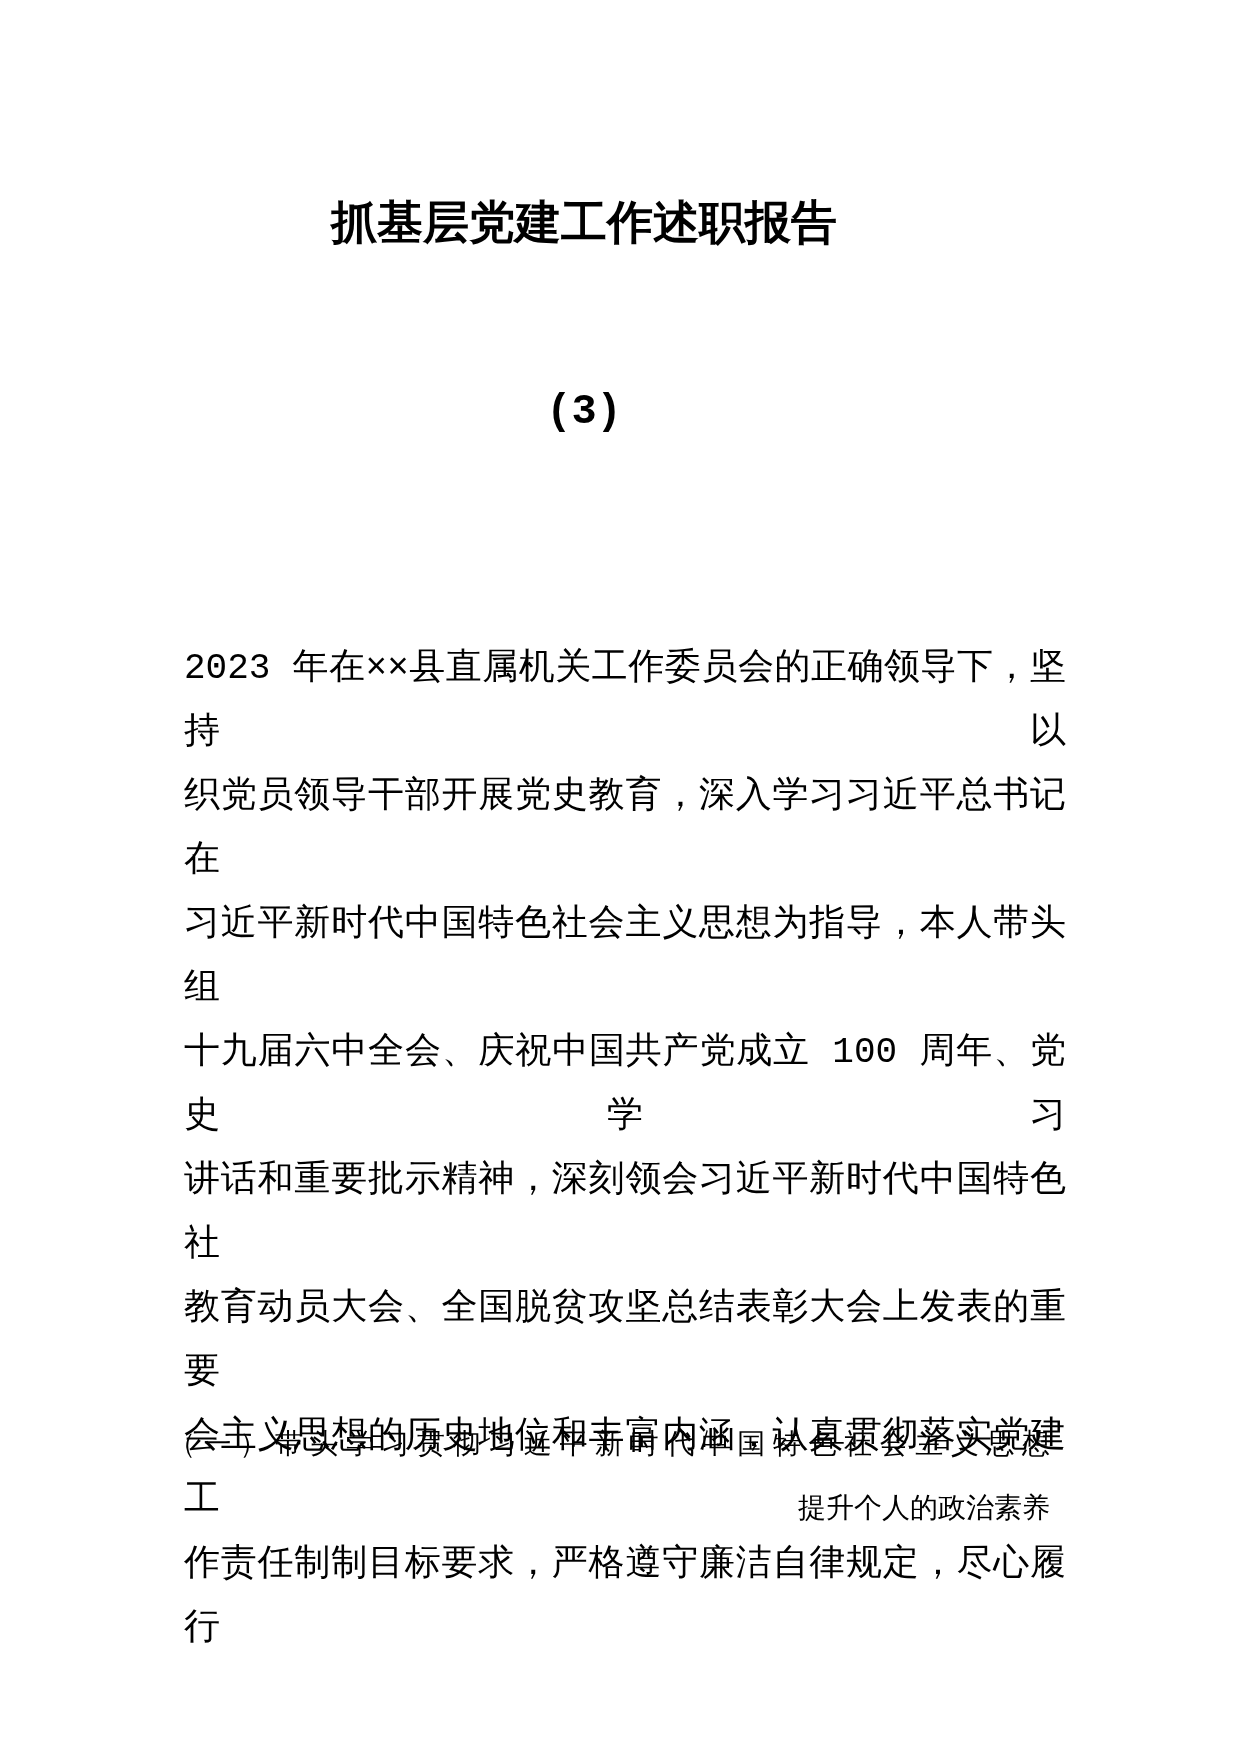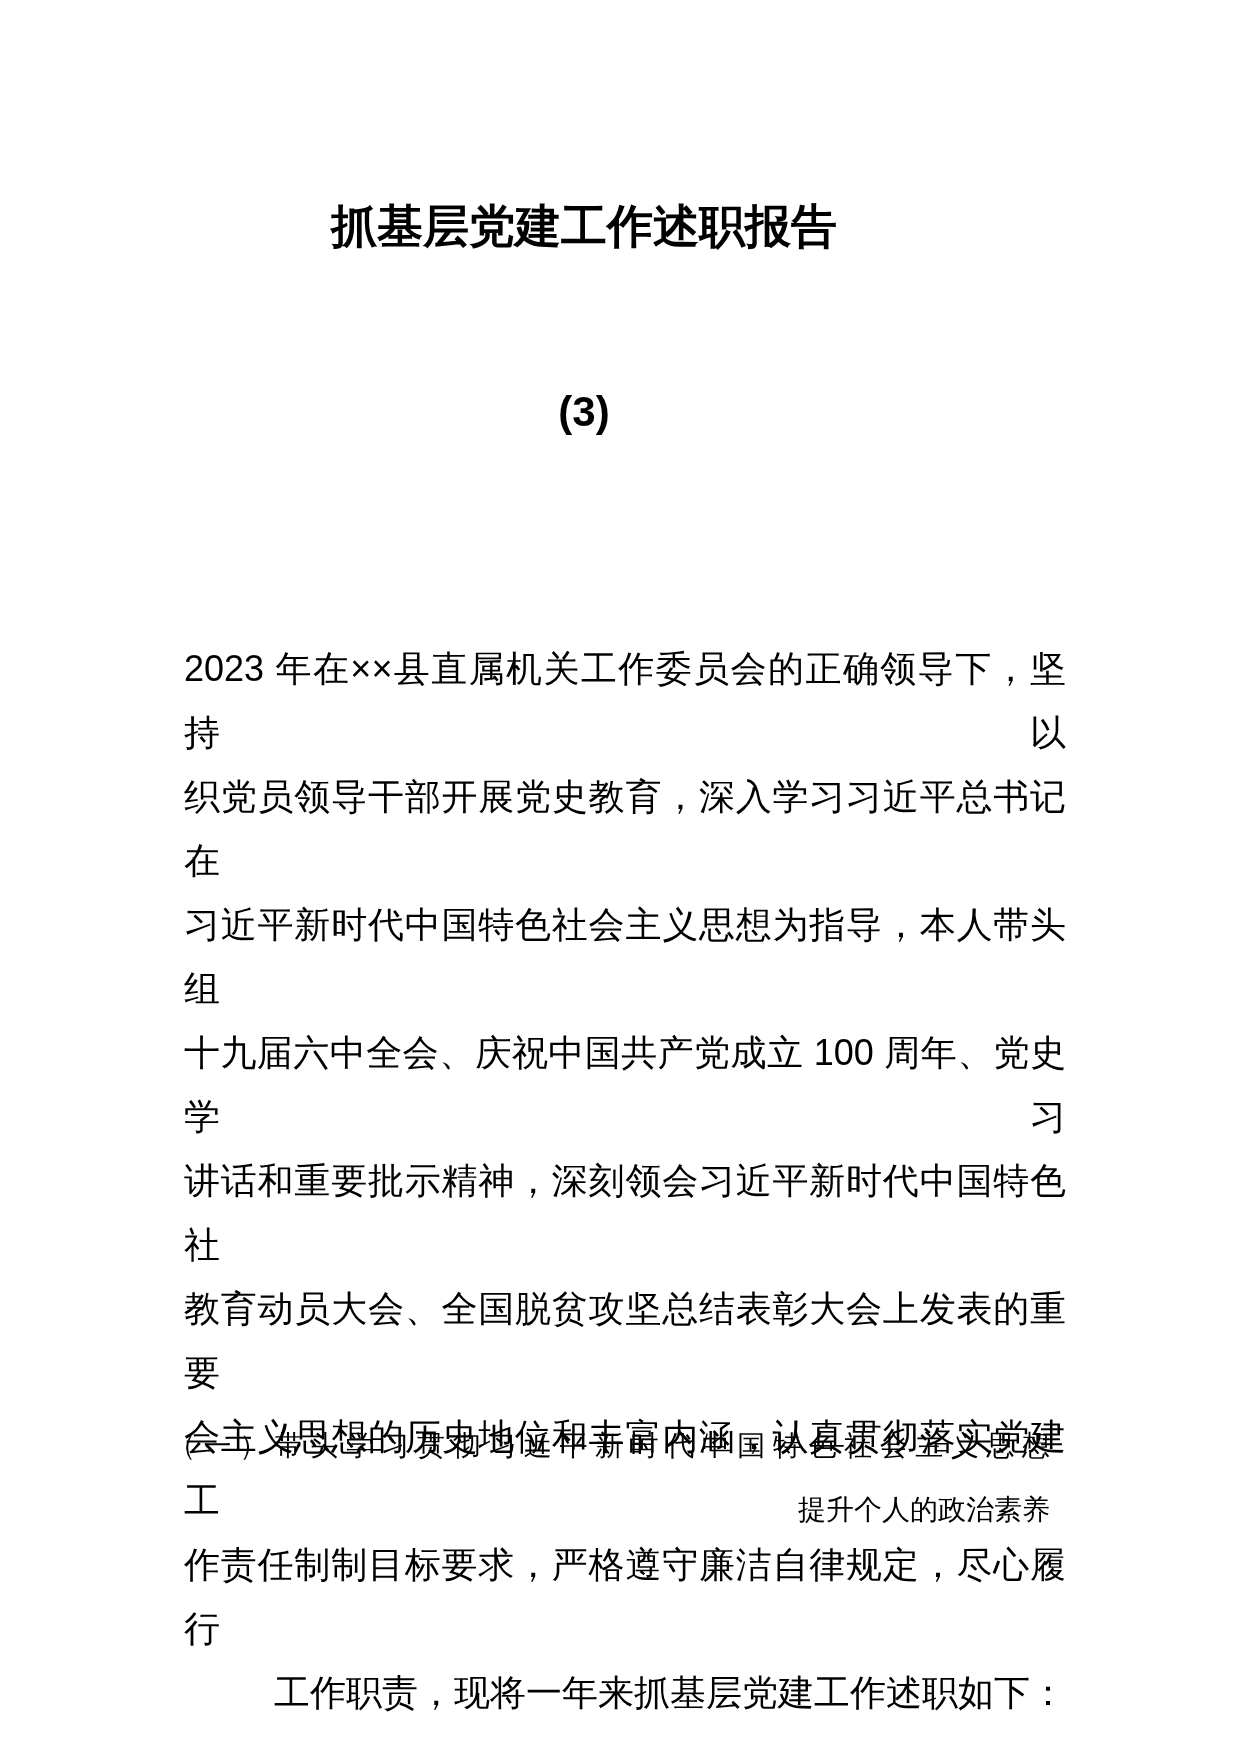--- a/index.html
+++ b/index.html
@@ -6,21 +6,21 @@
     margin: 0;
     padding: 0;
     background: #ffffff;
   }
   .page {
     position: relative;
     width: 1168px;
     height: 1754px;
     background: #ffffff;
     color: #000000;
-    font-family: Liberation Sans, sans-serif;
+    font-family: Liberation Mono, monospace;
     overflow: hidden;
   }
   .doc-title {
     position: absolute;
     top: 196px;
     left: 0;
     width: 100%;
     text-align: center;
     font-size: 46px;
     font-weight: 700;
@@ -83,21 +83,20 @@
 
   <div class="body-block">
     <div class="line justify">2023 年在××县直属机关工作委员会的正确领导下，坚持以</div>
     <div class="line justify">织党员领导干部开展党史教育，深入学习习近平总书记在</div>
     <div class="line justify">习近平新时代中国特色社会主义思想为指导，本人带头组</div>
     <div class="line justify">十九届六中全会、庆祝中国共产党成立 100 周年、党史学习</div>
     <div class="line justify">讲话和重要批示精神，深刻领会习近平新时代中国特色社</div>
     <div class="line justify">教育动员大会、全国脱贫攻坚总结表彰大会上发表的重要</div>
     <div class="line justify">会主义思想的历史地位和丰富内涵，认真贯彻落实党建工</div>
     <div class="line justify">作责任制制目标要求，严格遵守廉洁自律规定，尽心履行</div>
-    <div class="line">工作职责，现将一年来抓基层党建工作述职如下：</div>
   </div>
 
 
   <div class="subsection-block">
     <div class="line justify">（一）带头学习贯彻习近平新时代中国特色社会主义思想</div>
     <div class="line">提升个人的政治素养</div>
   </div>
 
 </div>
 

